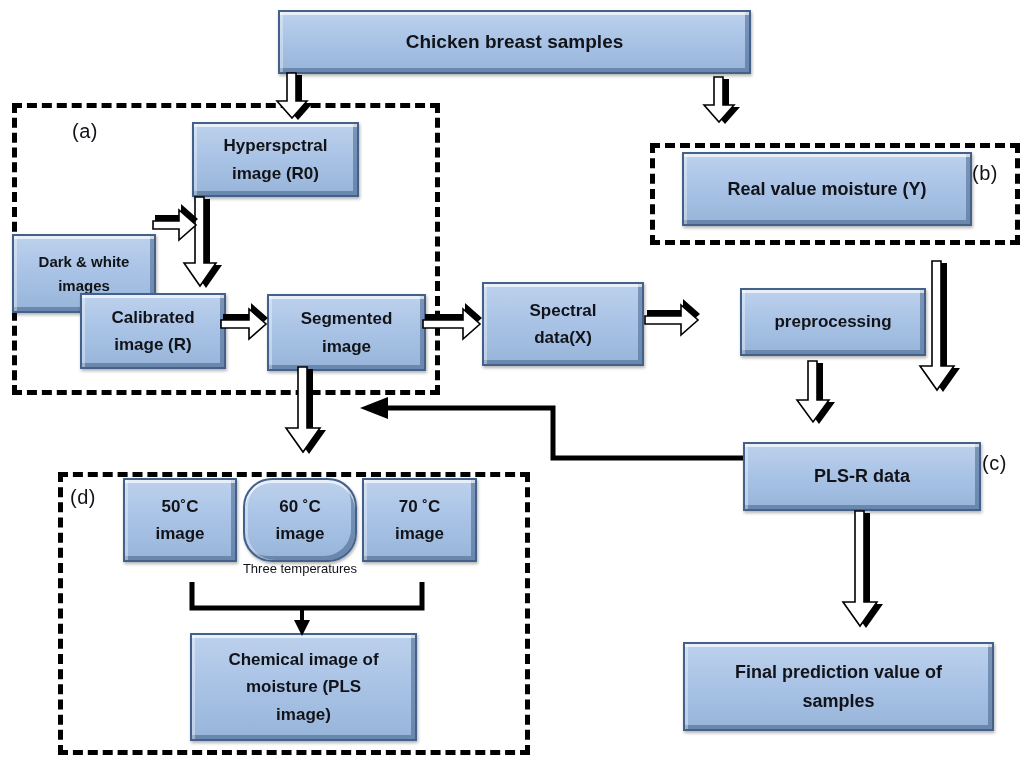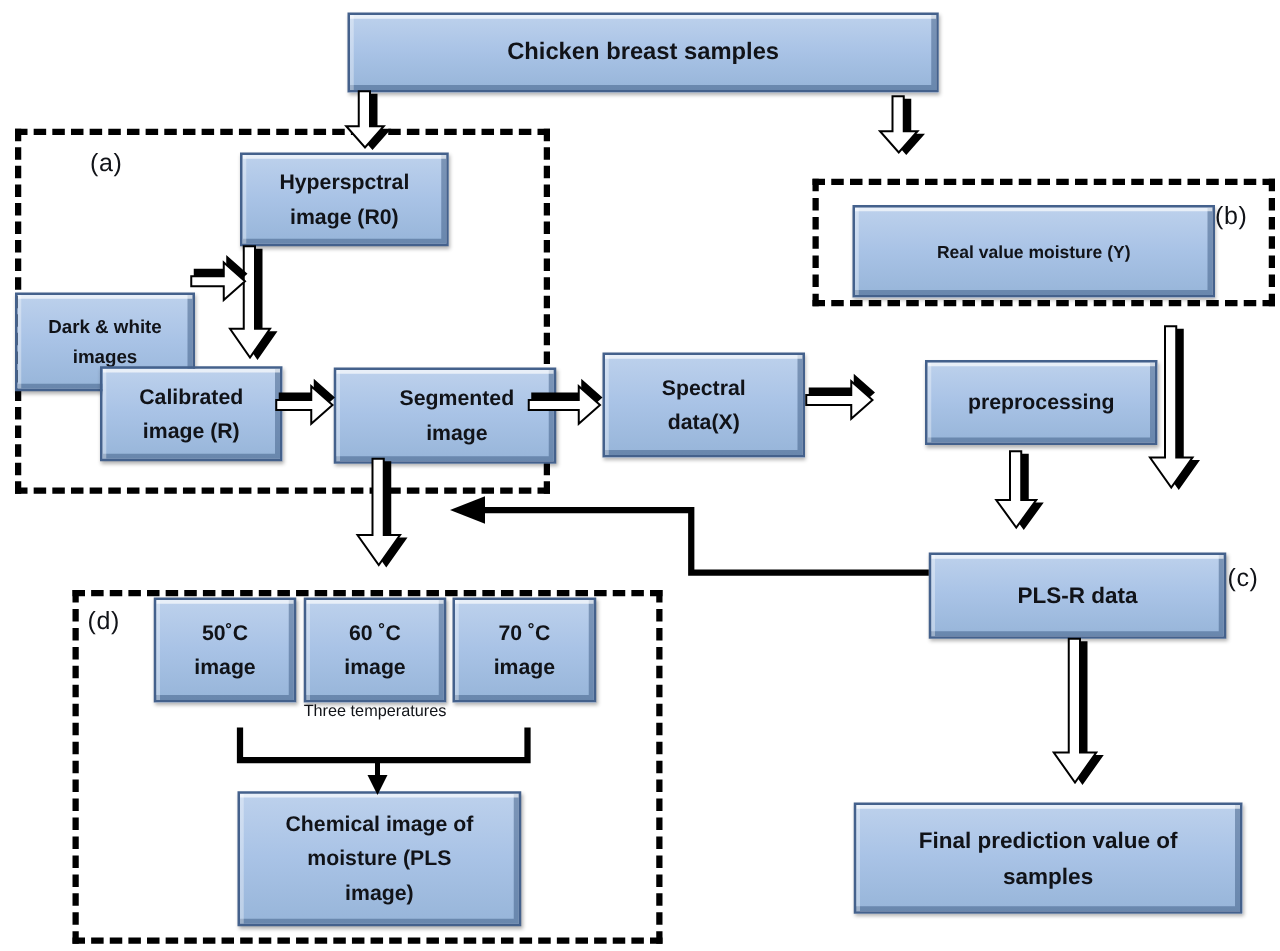--- a/index.html
+++ b/index.html
@@ -92,45 +92,45 @@
   </div>
 
   <div class="node" style="left:12px;top:190px;width:140px;height:75px;font-size:15px;margin-top:44px;">
     <span class="lbl" style="max-width:105px;">Dark &amp; white images</span>
   </div>
 
   <div class="node" style="left:80px;top:293px;width:142px;height:72px;font-size:17px;">
     <span class="lbl" style="max-width:100px;">Calibrated image (R)</span>
   </div>
 
-  <div class="node" style="left:267px;top:294px;width:155px;height:73px;font-size:17px;padding-left:19px;">
+  <div class="node" style="left:267px;top:294px;width:155px;height:73px;font-size:17px;">
     <span class="lbl" style="max-width:100px;">Segmented image</span>
   </div>
 
   <div class="node" style="left:482px;top:282px;width:158px;height:80px;font-size:17px;">
     <span class="lbl" style="max-width:90px;text-align:center;">Spectral data(X)</span>
   </div>
 
   <div class="node" style="left:740px;top:288px;width:182px;height:64px;font-size:17px;">
     <span class="lbl">preprocessing</span>
   </div>
 
-  <div class="node" style="left:682px;top:164px;width:286px;height:70px;font-size:14px;">
+  <div class="node" style="left:682px;top:152px;width:286px;height:70px;font-size:18px;">
     <span class="lbl">Real value moisture (Y)</span>
   </div>
 
   <div class="node" style="left:743px;top:442px;width:234px;height:65px;font-size:18px;">
     <span class="lbl">PLS-R data</span>
   </div>
 
   <div class="node" style="left:123px;top:478px;width:110px;height:80px;font-size:17px;">
     <span class="lbl" style="max-width:66px;">50˚C image</span>
   </div>
 
-  <div class="node" style="left:243px;top:478px;width:110px;height:80px;font-size:17px;">
+  <div class="node" style="left:243px;top:478px;width:110px;height:80px;font-size:17px;border-radius:29px;">
     <span class="lbl" style="max-width:66px;">60 ˚C image</span>
   </div>
 
   <div class="node" style="left:362px;top:478px;width:111px;height:80px;font-size:17px;">
     <span class="lbl" style="max-width:66px;">70 ˚C image</span>
   </div>
 
   <div class="node" style="left:190px;top:633px;width:223px;height:104px;font-size:17px;">
     <span class="lbl" style="max-width:160px;">Chemical image of moisture (PLS image)</span>
   </div>

